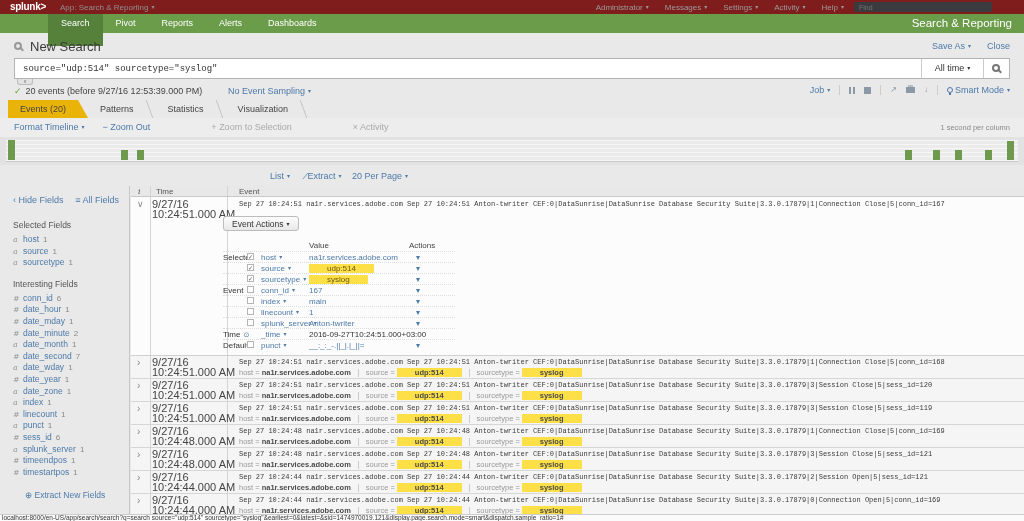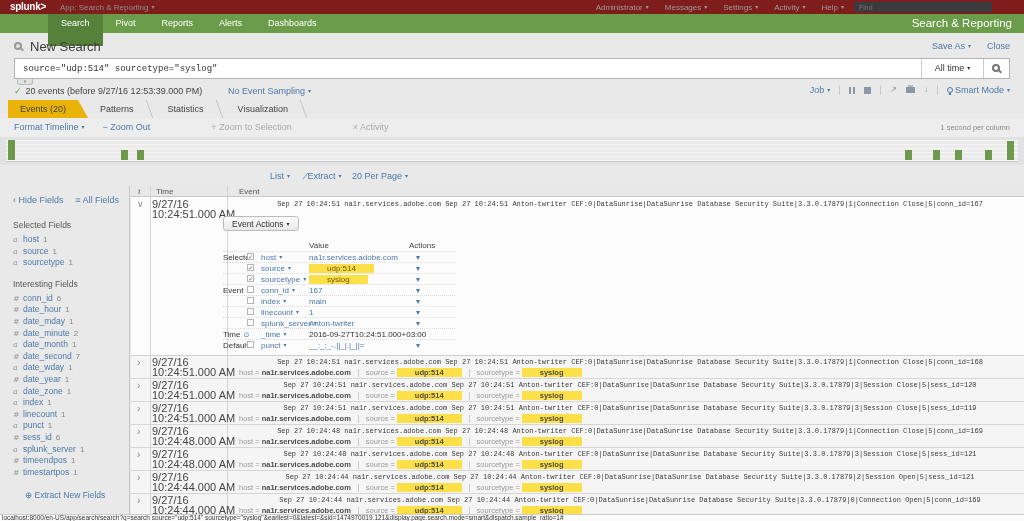--- a/index.html
+++ b/index.html
@@ -98,21 +98,21 @@
   .col-i{position:absolute;left:0;top:0;bottom:0;width:20px;border-right:1px solid #d4d4d4;}
   .col-time{position:absolute;left:20px;top:0;bottom:0;width:77px;border-right:1px solid #d4d4d4;}
   .hc-i{position:absolute;left:7px;top:1px;font-style:italic;font-family:"DejaVu Serif",serif;}
   .hc-time{position:absolute;left:25px;top:1px;}
   .hc-event{position:absolute;left:108px;top:1px;}
 
   .ev-expanded{position:absolute;left:0;right:0;top:11px;height:159px;background:#fcfcfc;border-bottom:1px solid #d0d0d0;}
   .chev{position:absolute;left:6px;top:2px;color:#888;font-size:9px;}
   .cell-time{position:absolute;left:21px;top:2px;font-size:11px;color:#444;line-height:10px;white-space:nowrap;}
   .raw{position:absolute;left:108px;top:3px;right:3px;font-family:"Liberation Mono",monospace;font-size:7px;color:#3a3a3a;
-       white-space:pre;overflow:hidden;text-align:center;}
+       white-space:pre;overflow:hidden;}
   .ea-btn{position:absolute;left:92px;top:19px;height:15px;padding:0 8px;font-size:8.5px;color:#333;line-height:14px;
           background:linear-gradient(#fdfdfd,#e8e8e8);border:1px solid #bcbcbc;border-radius:3px;}
 
   #fieldtable{position:absolute;left:92px;top:43px;width:232px;font-size:8px;}
   .ft-header{position:relative;height:11px;color:#444;}
   .ft-row{position:relative;height:11px;border-top:1px dotted #ddd;}
   .ft-label{position:absolute;left:0;top:1px;color:#333;}
   .ft-cb{position:absolute;left:24px;top:1px;width:7px;height:7px;background:#fff;border:1px solid #b5b5b5;font-size:6px;
          line-height:7px;text-align:center;color:#555;}
   .ft-field{position:absolute;left:38px;top:1px;white-space:nowrap;}

